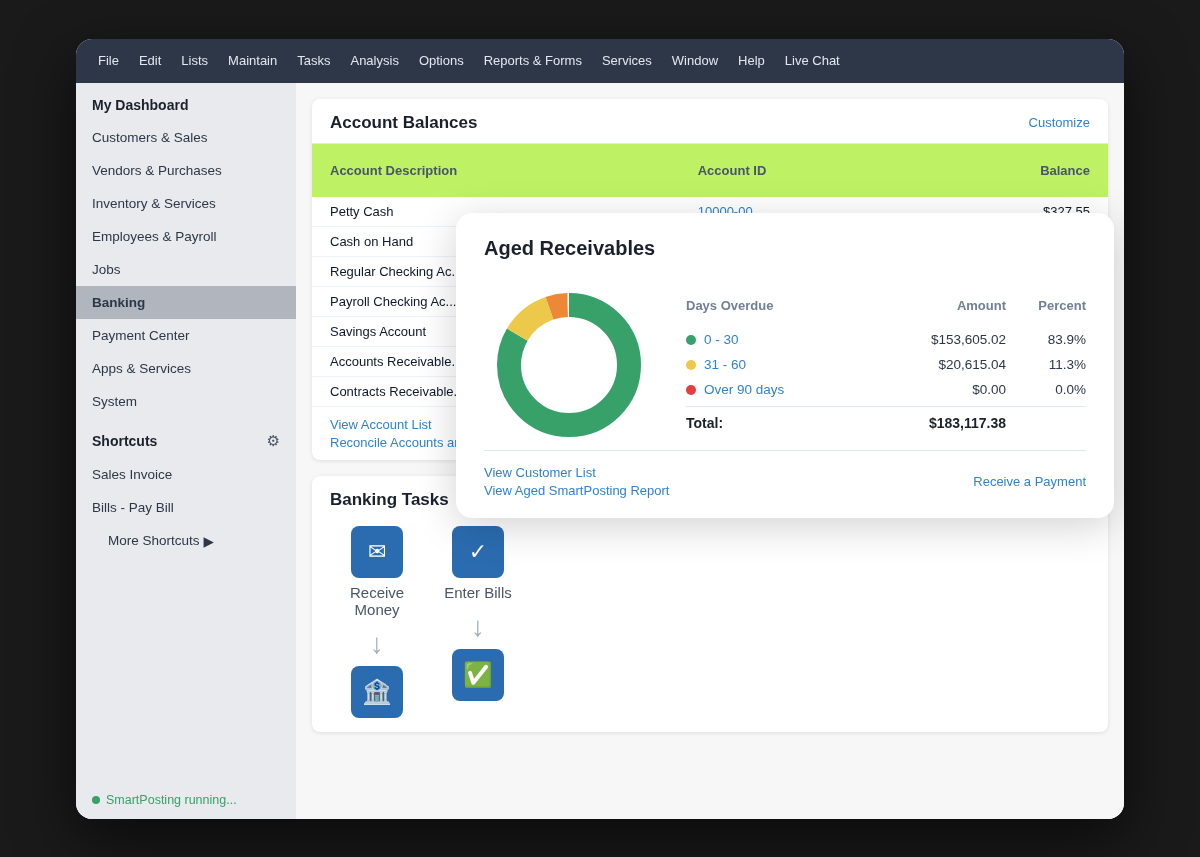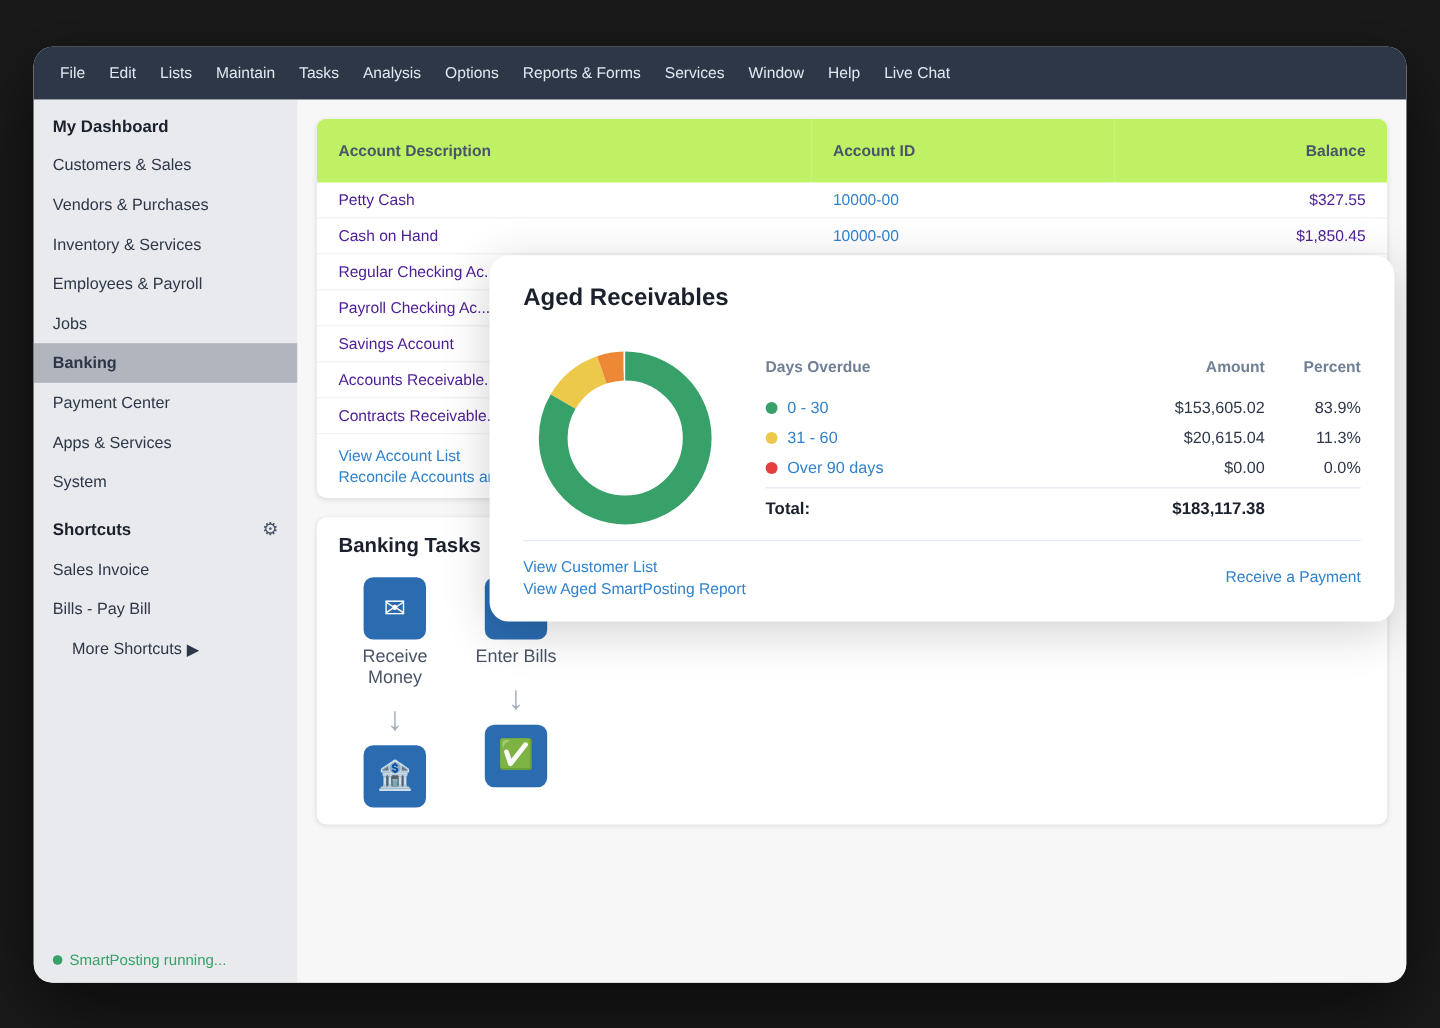--- a/index.html
+++ b/index.html
@@ -5,21 +5,21 @@
     * { box-sizing: border-box; margin: 0; padding: 0; }
     body {
       background: #1a1a1a;
       display: flex;
       align-items: center;
       justify-content: center;
       min-height: 100vh;
       font-family: -apple-system, BlinkMacSystemFont, 'Segoe UI', Arial, sans-serif;
     }
     .app-window {
-      width: 1144px;
+      width: 1048px;
       height: 780px;
       background: #fff;
       border-radius: 16px;
       overflow: hidden;
       box-shadow: 0 20px 60px rgba(0,0,0,0.6);
       display: flex;
       flex-direction: column;
     }
     
     .menu-bar {
@@ -158,21 +158,21 @@
       background: #bef264;
       color: #4a5568;
       font-weight: 600;
       padding: 19px 18px;
       text-align: left;
     }
     thead th:last-child { text-align: right; }
     tbody td {
       padding: 7px 18px;
       border-bottom: 1px solid #edf2f7;
-      color: #4c1d95;
+      color: #0f172a;
     }
     tbody td:nth-child(2) { color: #3182ce; }
     tbody td:last-child { text-align: right; }
     .card-footer {
       padding: 10px 18px;
       display: flex;
       flex-direction: column;
       gap: 3px;
     }
     .card-footer a {
@@ -379,20 +379,24 @@
 
       <div class="smartposting">
         <div class="green-dot"></div>
         <span>SmartPosting running...</span>
       </div>
     </div>
 
     <div class="main-content">
 
       <div class="card">
+        <div class="card-header">
+          <span class="card-title">Account Balances</span>
+          <span class="card-action">Customize</span>
+        </div>
         <div class="table-wrapper">
           <table>
             <thead>
               <tr>
                 <th>Account Description</th>
                 <th>Account ID</th>
                 <th>Balance</th>
               </tr>
             </thead>
             <tbody>

